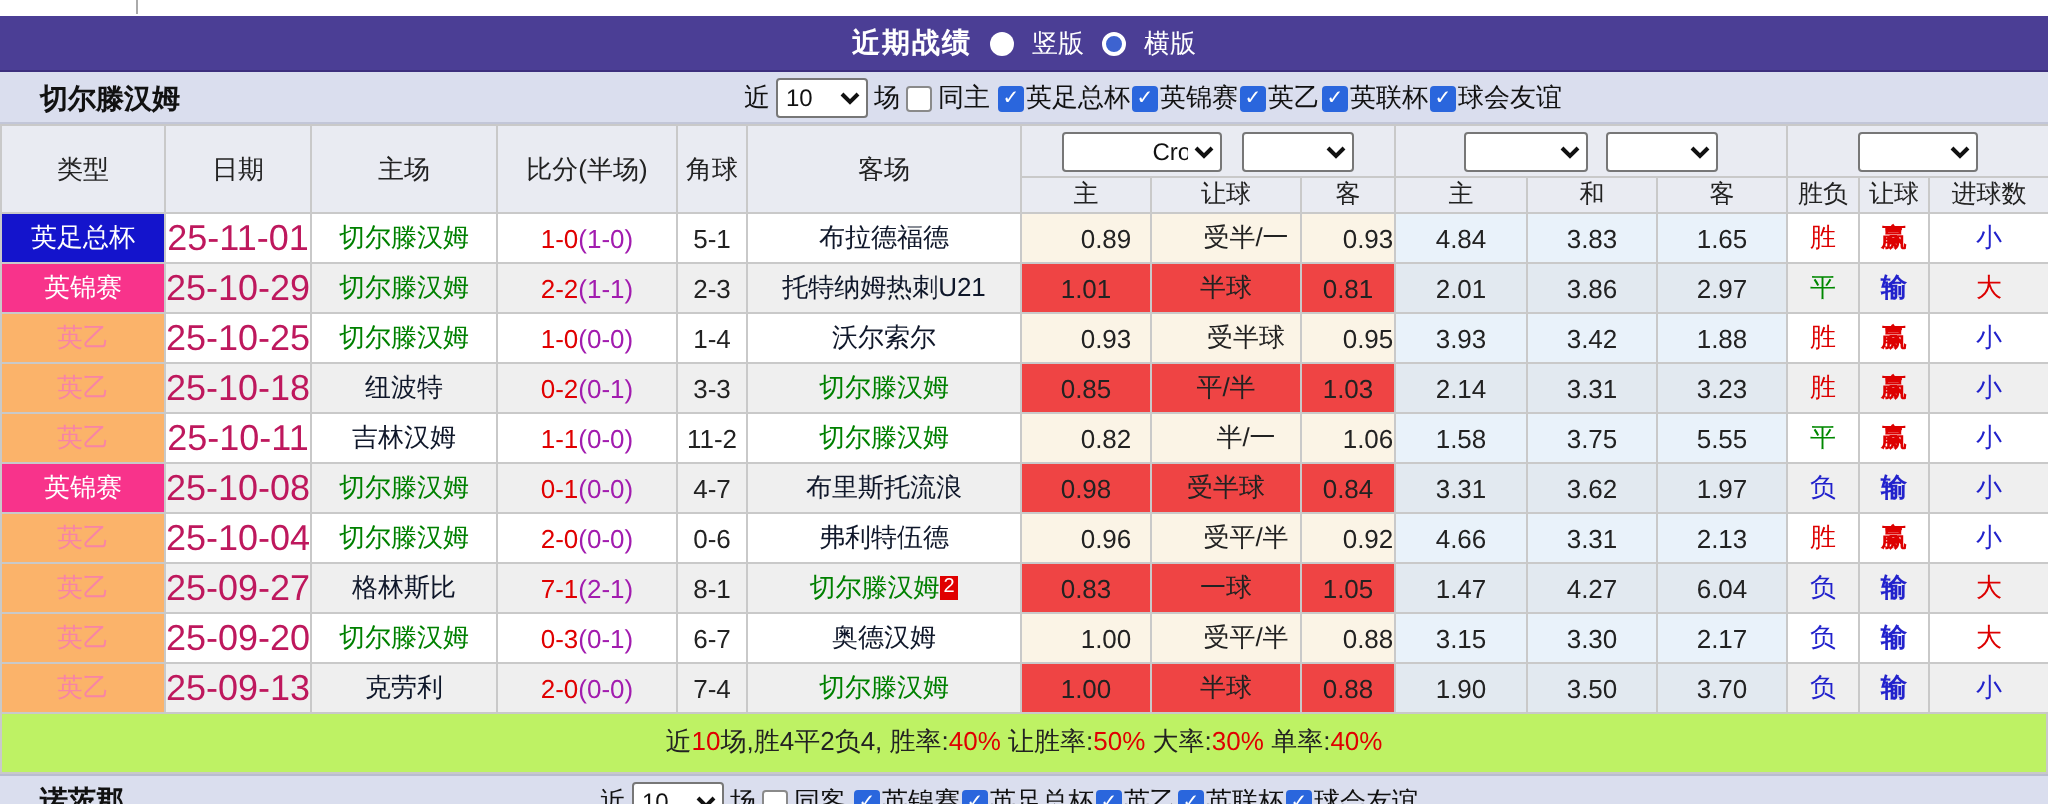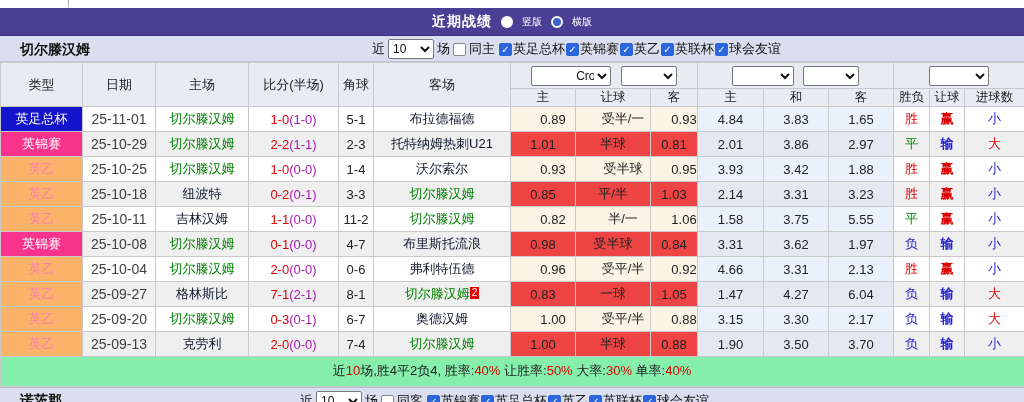--- a/index.html
+++ b/index.html
@@ -5,21 +5,21 @@
   * { margin:0; padding:0; box-sizing:border-box; }
   html,body { width:1024px; height:402px; overflow:hidden; background:#fff;
     font-family:"Liberation Sans","DejaVu Sans",sans-serif; }
 
   .top-strip { position:relative; width:1024px; height:8px; background:#fff; }
   .top-strip .tick { position:absolute; left:68px; top:0; width:1px; height:7px; background:#aaa; }
 
   .title-bar { width:1024px; height:28px; background:#4b3e95; display:flex;
     align-items:center; justify-content:center; gap:9px; border-bottom:1px solid #3c2f7d;}
   .title-bar .ttl { color:#fff; font-weight:bold; font-size:14px; letter-spacing:1px; }
-  .title-bar .rlabel { color:#fff; font-size:10px; }
+  .title-bar .rlabel { color:#fff; font-size:13px; }
   .radio { display:inline-block; width:12px; height:12px; border-radius:50%; }
   .radio.sel { background:#fff; }
   .radio.unsel { background:#3d63d0; border:2px solid #fff; }
 
   .filter-bar { position:relative; width:1024px; height:26px; background:#dadeee;
     border-bottom:1px solid #c2c6d8; }
   .filter-bar .team { position:absolute; left:20px; top:5px; font-size:14px; font-weight:bold; color:#111; }
   .controls { position:absolute; top:3px; display:flex; align-items:center; gap:3px; font-size:13px; color:#111; white-space:nowrap; }
   .controls-top { left:372px; }
   .controls-bottom { left:300px; }
@@ -43,33 +43,33 @@
   tr.odd  { background:#ffffff; }
   tr.even { background:#efefef; }
   tr.odd  .c-cream { background:#fbf4e6;padding-left:20px; }
   tr.even .c-cream { background:#ef4444; }
   tr.odd  .c-blue  { background:#e9f2fa; }
   tr.even .c-blue  { background:#e2e9f0; }
   td.c-type { color:#fff; font-size:13px; }
   td.t-blue   { background:#1414cc; color:#fff; }
   td.t-pink   { background:#f8338b; color:#fff; }
   td.t-orange { background:#fbb36a; color:#f884a5; }
-  td.c-date { color:#404040; font-size:14px;margin-left:34px; }
+  td.c-date { color:#be185d; font-size:18px;margin-left:34px; }
   td.c-team { color:#0f172a; }
   td.c-team.hl { color:#008000; }
   .ft { color:#e00000; }
   .ht { color:#a21caf; }
   .badge2 { display:inline-block; background:#e00000; color:#fff; font-size:10px;
     line-height:12px; padding:0 2px; vertical-align:2px; }
   td.res.red { color:#dd0000; }
   td.res.green { color:#008800; }
   td.res.blue { color:#2222cc; }
   td.res.bold { font-weight:bold; }
 
-  .summary { width:1024px; height:30px; background:#86efac; border:1px solid #c9c9c9;
+  .summary { width:1024px; height:30px; background:#bef264; border:1px solid #c9c9c9;
     border-top:none; text-align:center; line-height:28px; font-size:13px; }
   .summary .sum-black { color:#222; }
   .summary .sum-red { color:#e00000; }
 
   .bottom-bar { position:relative; width:1024px; height:18px; background:#dadeee;
     border-top:1px solid #b9bdd0; overflow:hidden; }
   .bottom-bar .team { position:absolute; left:20px; top:4px; font-size:14px; font-weight:bold; color:#111; }
 </style>
 </head>
 <body>

